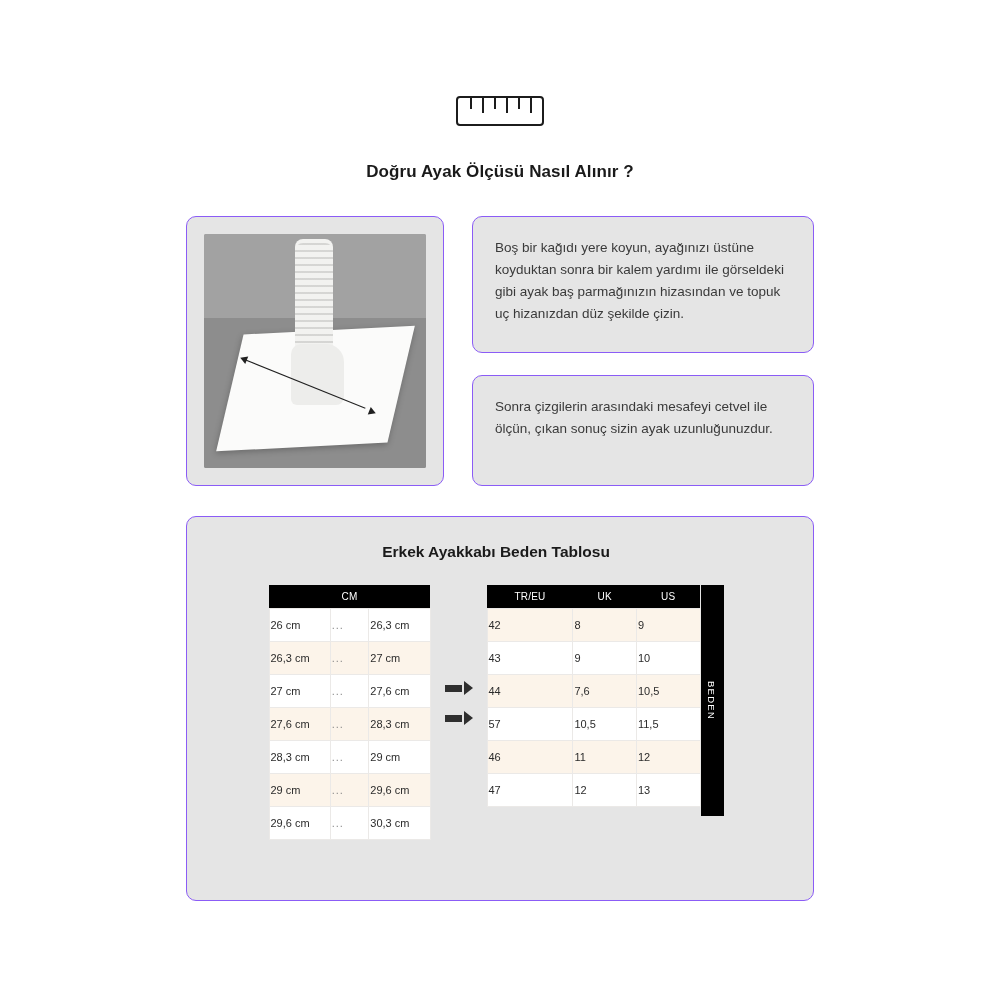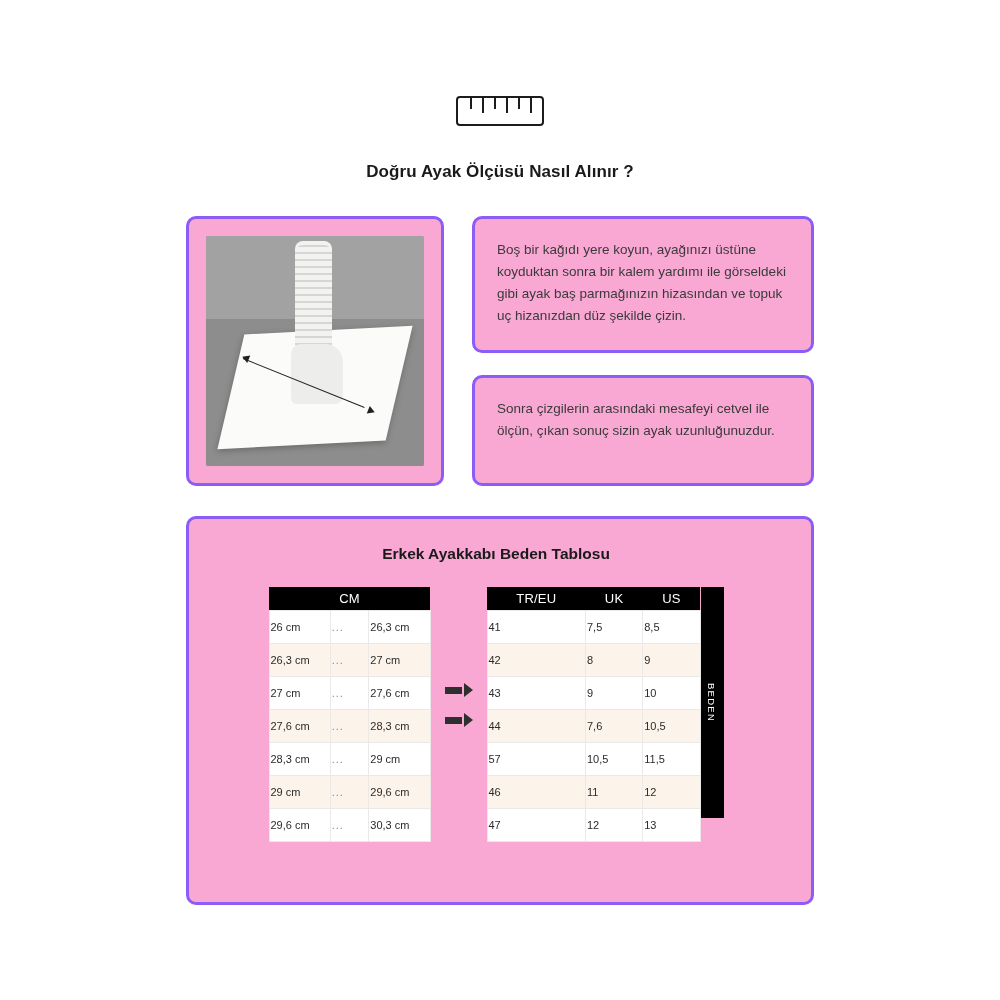--- a/index.html
+++ b/index.html
@@ -54,23 +54,23 @@
 
   
   .top-section {
     margin: 34px auto 0 auto;
     width: 628px;
     display: flex;
     gap: 28px;
     align-items: flex-start;
   }
   .card {
-    border: 3px solid #8b5cf6;
+    border: 1px solid #8b5cf6;
     border-radius: 10px;
-    background: #f9a8d4;
+    background: #e5e5e5;
   }
   .photo-card {
     width: 258px;
     height: 270px;
     padding: 17px;
     box-sizing: border-box;
     flex: 0 0 auto;
   }
   .photo {
     width: 100%;
@@ -198,21 +198,21 @@
     border-collapse: collapse;
     font-size: 11px;
     color: #2b2b2b;
   }
   table.cm-table { width: 162px; }
   table.size-table { width: 214px; }
   th {
     background: #000000;
     color: #ffffff;
     font-weight: normal;
-    font-size: 13px;
+    font-size: 10px;
     height: 21px;
     letter-spacing: .2px;
   }
   td {
     height: 30px;
     border: 1px solid #ebe9e7;
     background: #ffffff;
   }
   tr.alt td { background: #fcf4ea; }
   td.cm-a { width: 62px; }
@@ -365,25 +365,20 @@
 
       <table class="size-table">
         <thead>
           <tr>
             <th>TR/EU</th>
             <th>UK</th>
             <th>US</th>
           </tr>
         </thead>
         <tbody>
-          <tr>
-            <td>41</td>
-            <td>7,5</td>
-            <td>8,5</td>
-          </tr>
           <tr class="alt">
             <td>42</td>
             <td>8</td>
             <td>9</td>
           </tr>
           <tr>
             <td>43</td>
             <td>9</td>
             <td>10</td>
           </tr>

